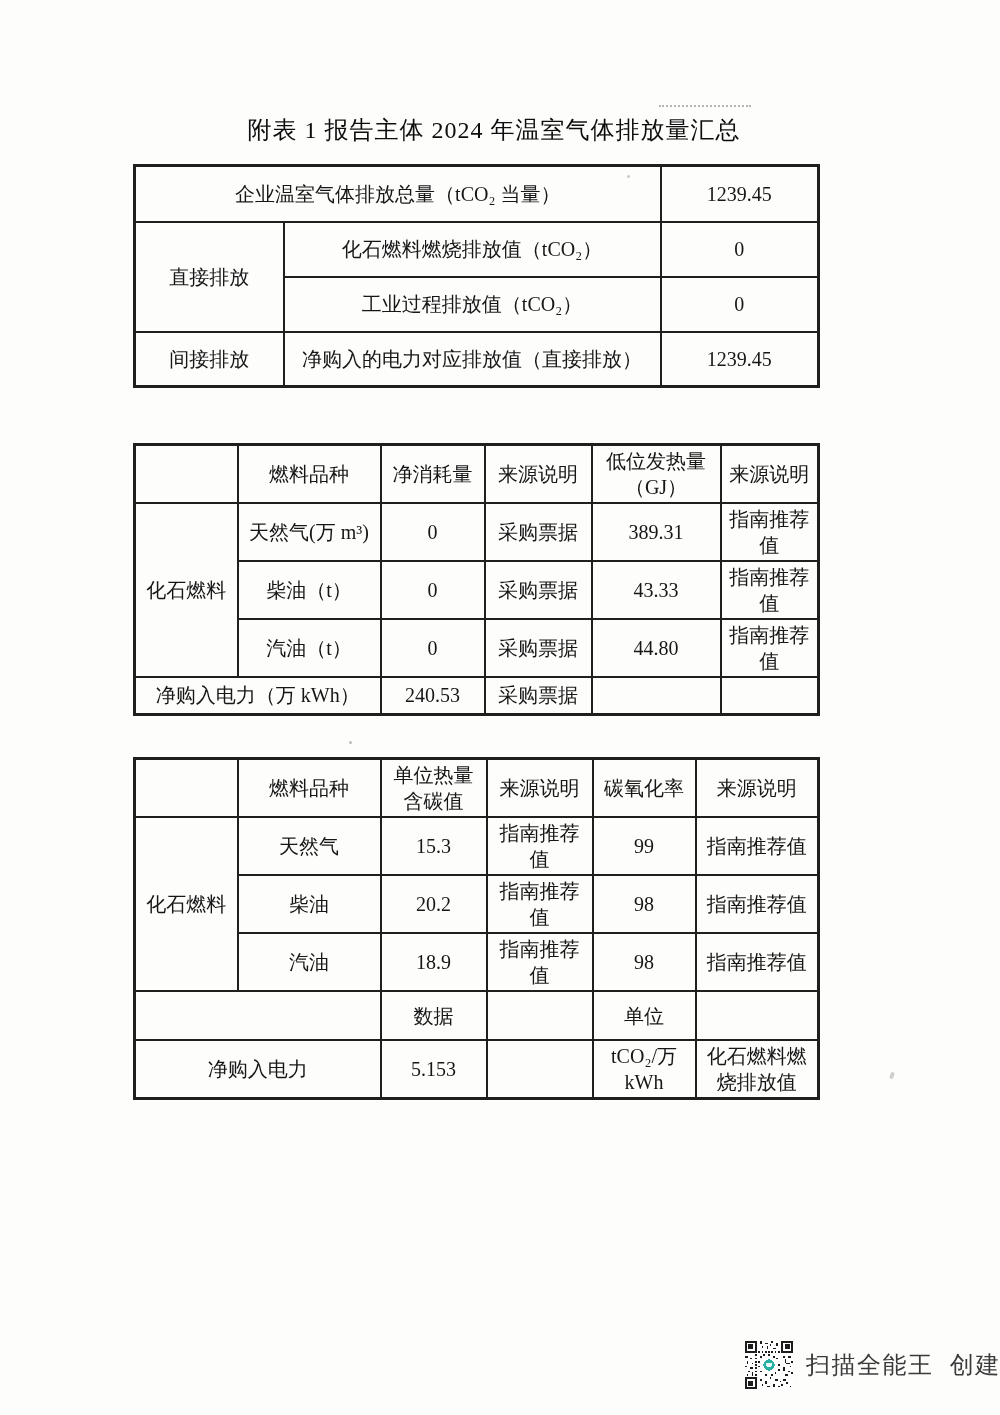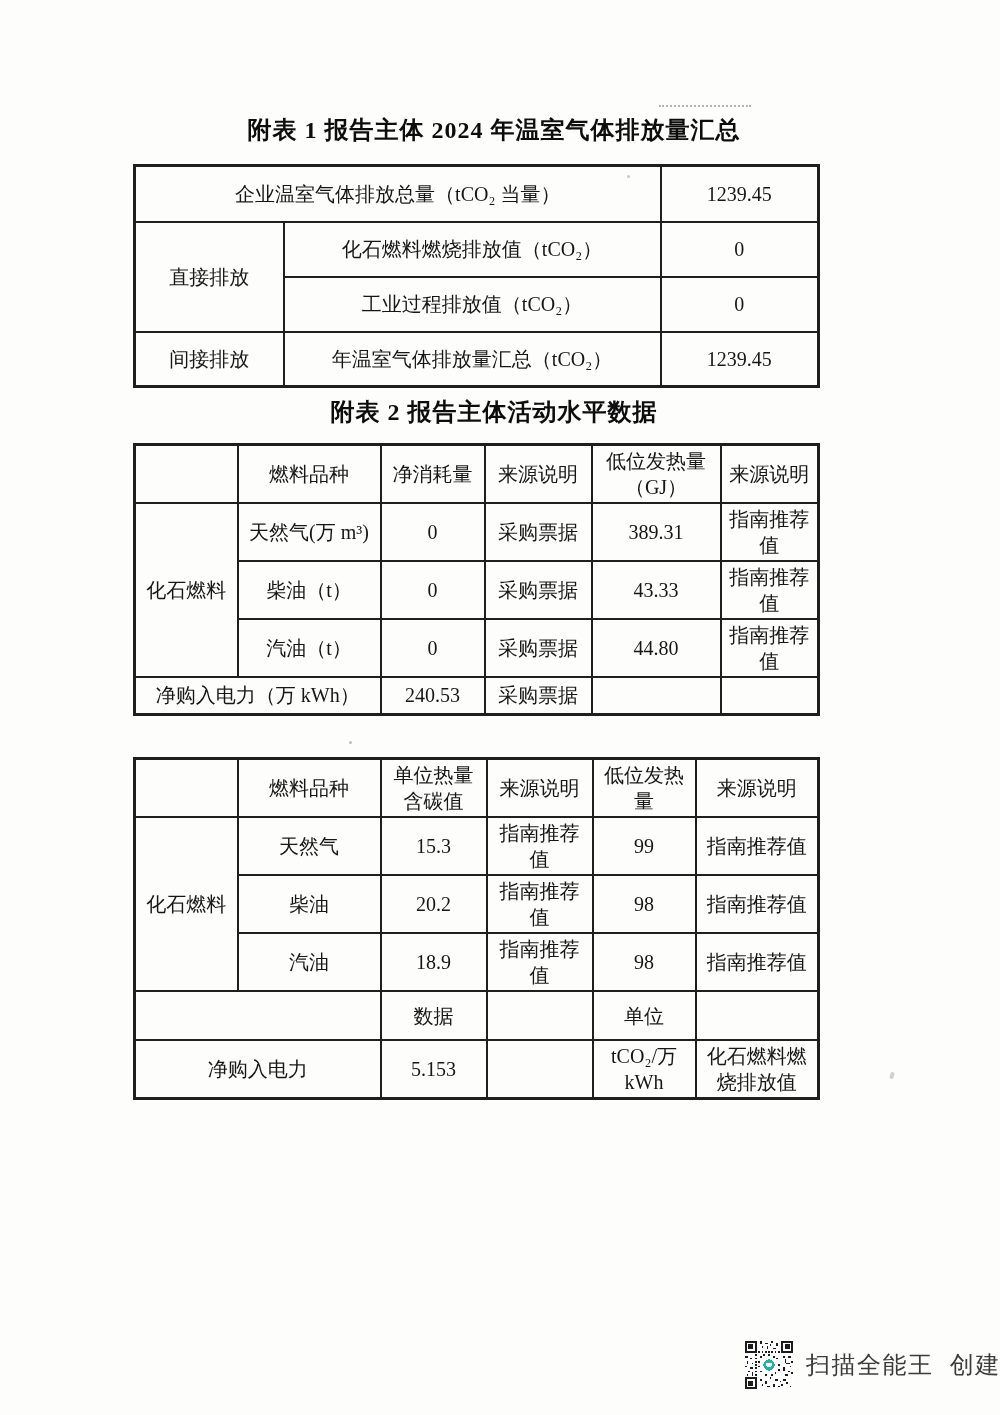--- a/index.html
+++ b/index.html
@@ -2,21 +2,21 @@
 <html><head>
 <meta charset="utf-8">
 <style>
   html,body{margin:0;padding:0;background:#ffffff;}
   .page{
     position:relative;width:1000px;height:1415px;background:#fdfdfc;
     font-family:"Liberation Serif","DejaVu Serif",serif;color:#161616;overflow:hidden;
   }
   .tbl-title{
     position:absolute;left:149px;width:690px;text-align:center;
-    font-size:24px;font-weight:700;color:#0d0d0d;letter-spacing:1px;white-space:nowrap;
+    font-size:24px;font-weight:400;color:#0d0d0d;letter-spacing:1px;white-space:nowrap;
   }
   table.sheet{
     border-collapse:collapse;table-layout:fixed;position:absolute;left:133px;
     background:transparent;
   }
   table.sheet,table.sheet td{border:2px solid #1f1f1f;}
   table.sheet{border-width:3px;}
   table.sheet td{
     text-align:center;vertical-align:middle;font-size:20px;line-height:1.3;
     padding:2px 4px;color:#161616;overflow:hidden;
@@ -63,27 +63,26 @@
       <td rowspan="2">直接排放</td>
       <td>化石燃料燃烧排放值（tCO₂）</td>
       <td>0</td>
     </tr>
     <tr class="h55">
       <td>工业过程排放值（tCO₂）</td>
       <td>0</td>
     </tr>
     <tr class="h55">
       <td>间接排放</td>
-      <td>年温室气体排放量汇总（tCO₂）</td>
+      <td>净购入的电力对应排放值（直接排放）</td>
       <td>1239.45</td>
     </tr>
   </tbody>
     </table>
 
-  <div class="tbl-title" style="top:396px">附表 2  报告主体活动水平数据</div>
 
   <table class="sheet" style="top:443px">
     <colgroup>
       <col style="width:103px">
         <col style="width:143px">
         <col style="width:104px">
       <col style="width:107px">
         <col style="width:129px">
         <col style="width:98px">
     </colgroup>
@@ -137,21 +136,21 @@
       <col style="width:106px">
         <col style="width:103px">
         <col style="width:123px">
     </colgroup>
     <tbody>
         <tr class="h55">
       <td></td>
       <td>燃料品种</td>
       <td>单位热量 含碳值</td>
       <td>来源说明</td>
-      <td>低位发热量</td>
+      <td>碳氧化率</td>
       <td>来源说明</td>
     </tr>
     <tr class="h55">
       <td rowspan="3">化石燃料</td>
       <td>天然气</td>
       <td>15.3</td>
       <td>指南推荐值</td>
       <td>99</td>
       <td>指南推荐值</td>
     </tr>

